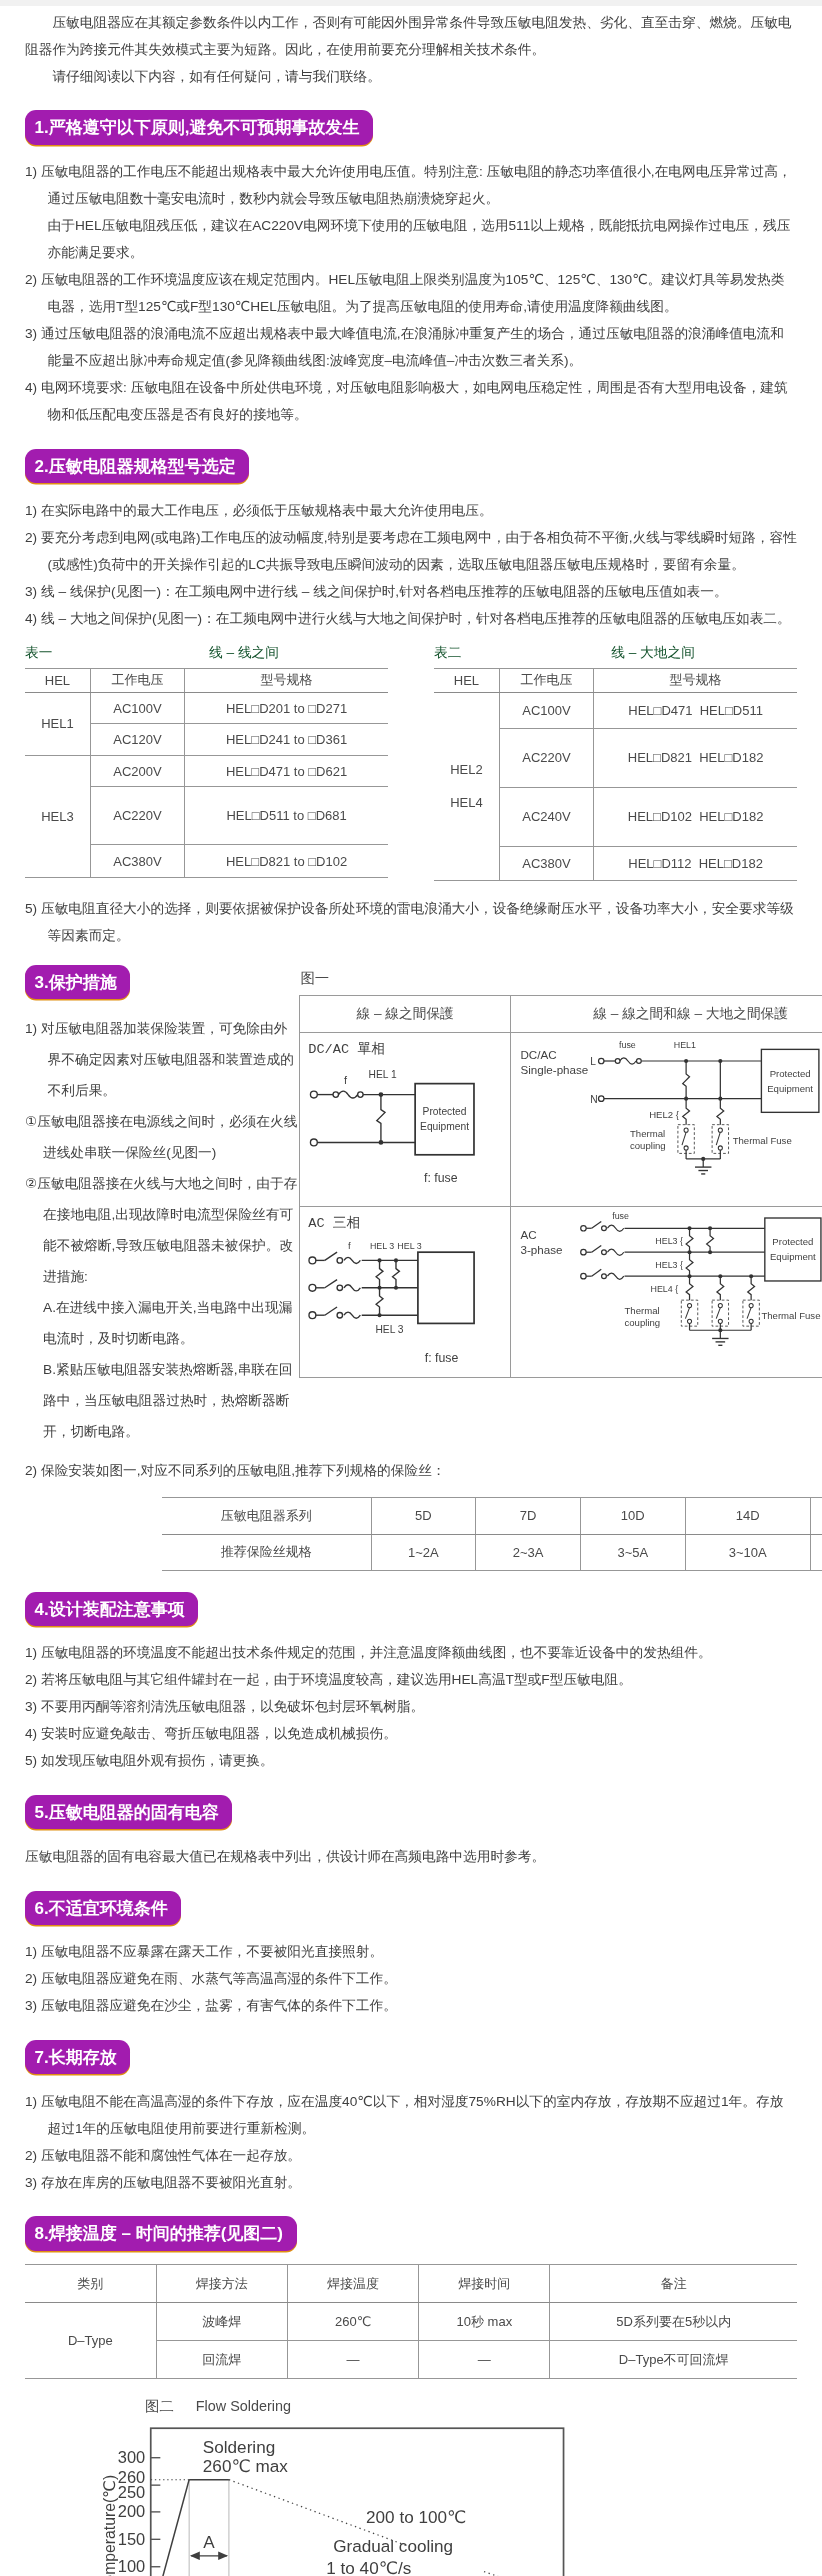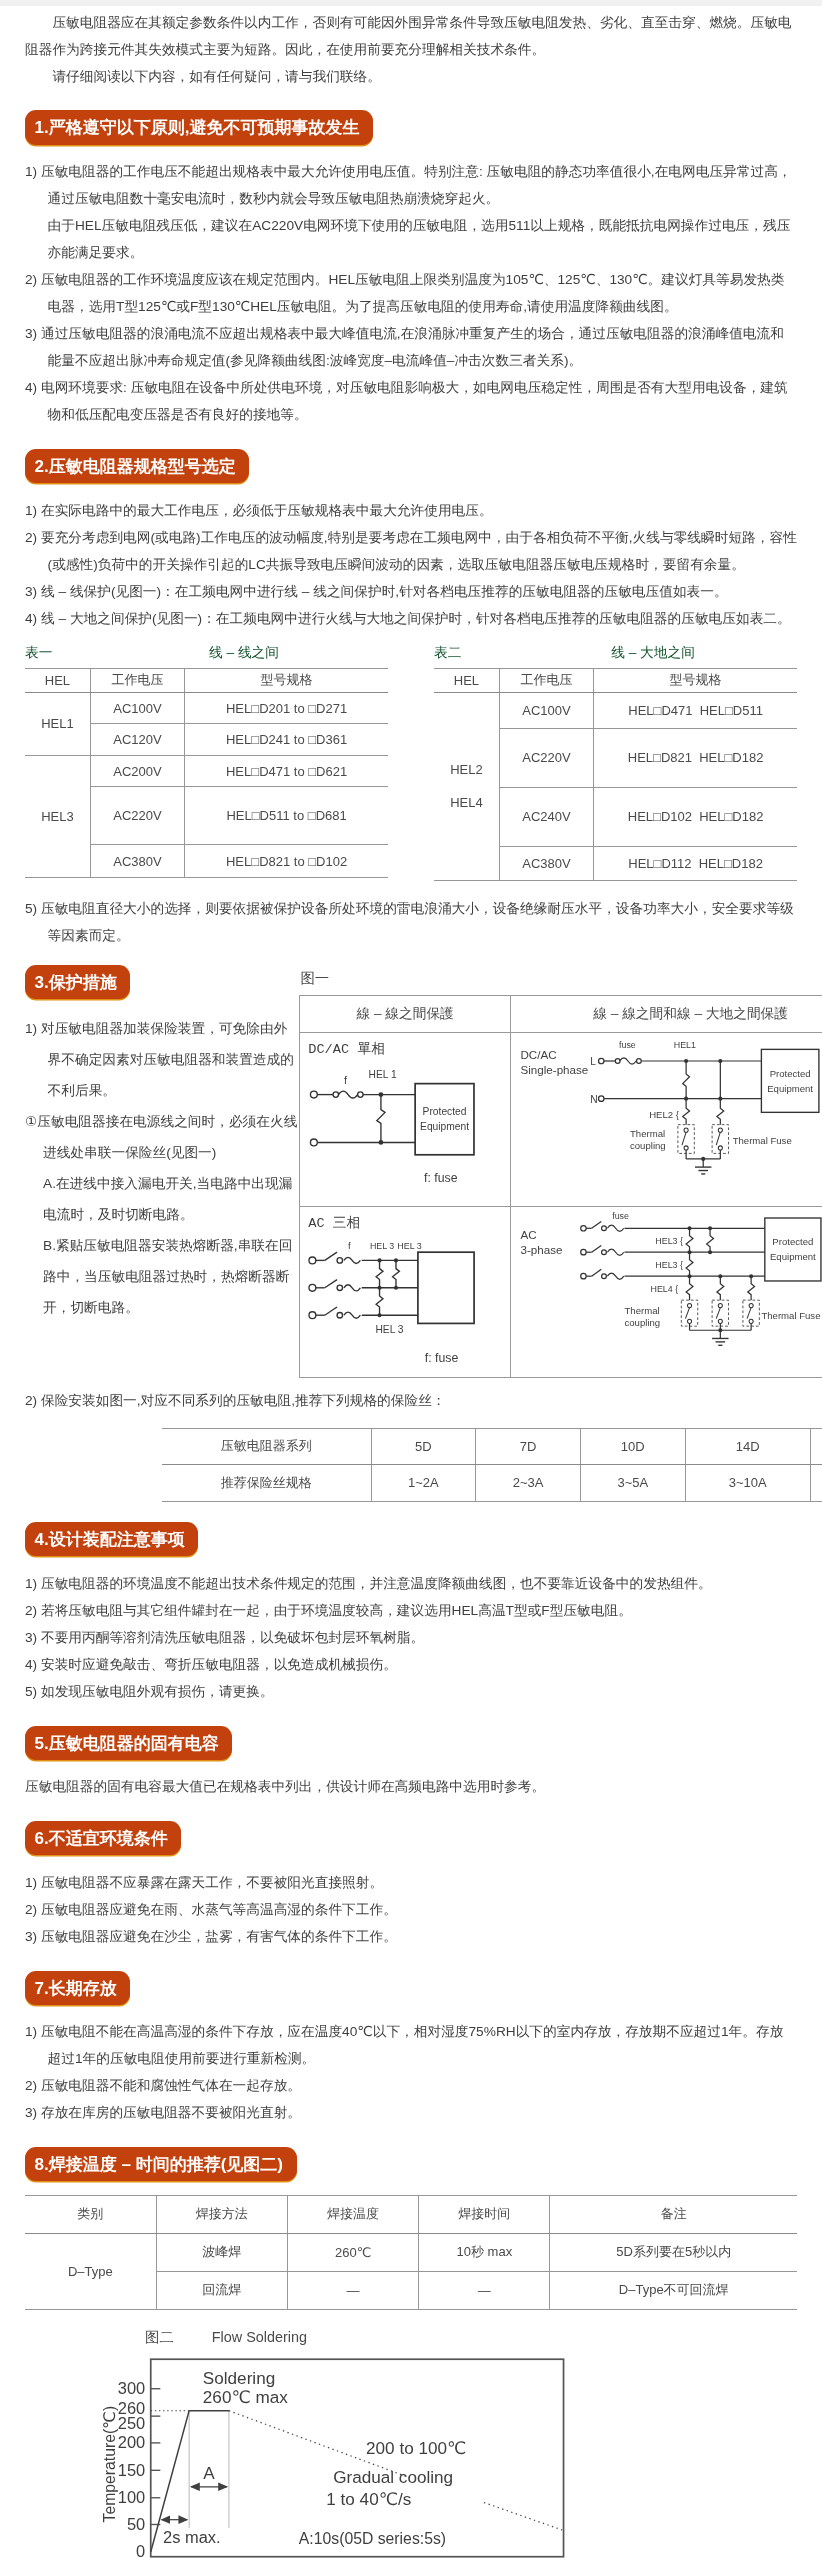--- a/index.html
+++ b/index.html
@@ -5,21 +5,21 @@
   html,body{margin:0;padding:0;background:#fff;}
   body{font-family:"Liberation Sans","DejaVu Sans",sans-serif;color:#3f3f3f;width:822px;}
   .edge-strip{width:822px;height:6.2px;background:#f1f1f1;}
   .content{padding:2.7px 25px 20.6px 25px;}
   p{margin:0;}
   .body-text{font-size:13.7px;line-height:27px;}
   .indent{text-indent:2em;}
   .item{padding-left:22.6px;text-indent:-22.6px;}
   .sub{padding-left:22.6px;}
   .badge-row{margin:20.6px 0 13.7px 0;}
-  .badge{display:inline-block;background:#c2410c;color:#ffffff;font-weight:bold;
+  .badge{display:inline-block;background:#a21caf;color:#ffffff;font-weight:bold;
          font-size:17px;line-height:1;padding:9px 13.7px 8.2px 9.6px;border-radius:11px;
          box-shadow:0 1.4px 0 #e08f12;}
   
   .spec-wrap{display:flex;justify-content:space-between;margin-top:12.3px;}
   .spec{width:363px;}
   .spec-label{display:flex;font-size:13.7px;color:#14532d;margin-bottom:5.5px;}
   .spec-label .tname{width:75px;}
   .spec-label .tspan{flex:1;text-align:center;}
   table.gridt{border-collapse:collapse;border-top:1.4px solid #8a8a8a;border-bottom:1.4px solid #8a8a8a;
               font-size:13px;color:#4a4a4a;width:100%;}
@@ -42,21 +42,21 @@
   table.fig1 td{vertical-align:top;padding:4.1px;}
   .cell-label{font-size:13.7px;color:#3f3f3f;margin:2.7px 0 1.4px 4.1px;font-family:Liberation Mono, monospace;}
   svg text{fill:#3f3f3f;}
   .fuse-tbl{width:528px;margin:13.7px 0 0 137px;}
   .fuse-tbl td{height:30px;}
   .solder-tbl{margin-top:11px;}
   .solder-tbl td{height:31.5px;}
   
   .fig2block{margin:18px 0 0 75px;}
   .fig2title{font-size:14.4px;color:#4a4a4a;margin:0 0 4.1px 45px;}
-  .fig2title .en{margin-left:34px;}
+  .fig2title .en{margin-left:18px;}
   .chartbox{display:block;}
 </style>
 </head>
 <body>
 
 <div class="edge-strip"></div>
 
 <div class="content">
 
   <p class="body-text indent">压敏电阻器应在其额定参数条件以内工作，否则有可能因外围异常条件导致压敏电阻发热、劣化、直至击穿、燃烧。压敏电阻器作为跨接元件其失效模式主要为短路。因此，在使用前要充分理解相关技术条件。</p>
@@ -168,20 +168,21 @@
 
   <p class="body-text item" style="margin-top:13.7px">5) 压敏电阻直径大小的选择，则要依据被保护设备所处环境的雷电浪涌大小，设备绝缘耐压水平，设备功率大小，安全要求等级等因素而定。</p>
 
   <div class="s3wrap">
     <div class="s3left">
       <div class="badge-row" style="margin-top:0">
         <span class="badge">3.保护措施</span>
       </div>
       <p class="body-text item">1) 对压敏电阻器加装保险装置，可免除由外界不确定因素对压敏电阻器和装置造成的不利后果。</p>
       <p class="body-text c-item">①压敏电阻器接在电源线之间时，必须在火线进线处串联一保险丝(见图一)</p>
+      <p class="body-text c-item">②压敏电阻器接在火线与大地之间时，由于存在接地电阻,出现故障时电流型保险丝有可能不被熔断,导致压敏电阻器未被保护。改进措施:</p>
       <p class="body-text ab-item">A.在进线中接入漏电开关,当电路中出现漏电流时，及时切断电路。</p>
       <p class="body-text ab-item">B.紧贴压敏电阻器安装热熔断器,串联在回路中，当压敏电阻器过热时，热熔断器断开，切断电路。</p>
     </div>
 
     <div class="s3right">
       <div class="figlabel">图一</div>
       <table class="fig1">
         <colgroup>
             <col style="width:37%">
             <col style="width:63%">

